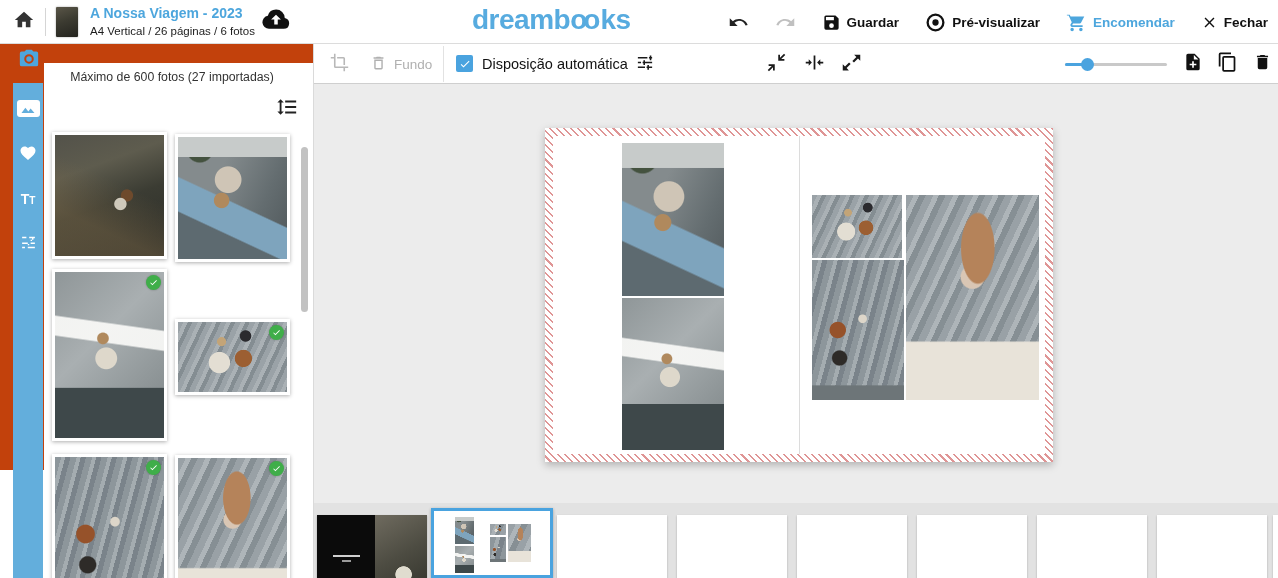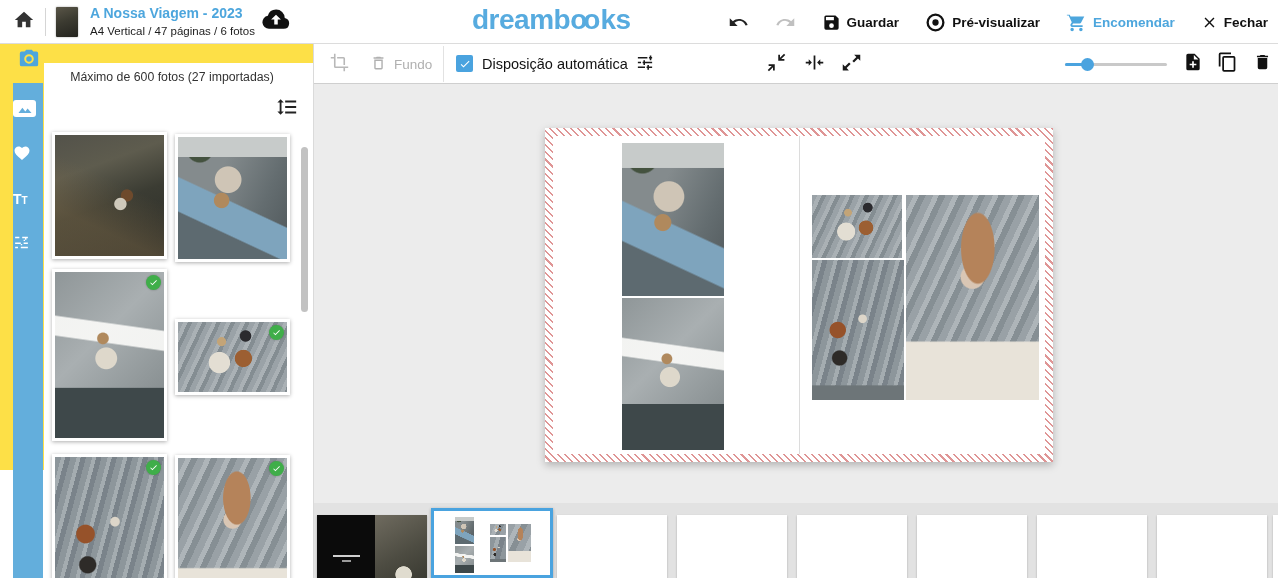--- a/index.html
+++ b/index.html
@@ -1,18 +1,18 @@
 <!DOCTYPE html>
 <html><head>
 <meta charset="utf-8">
 <style>
   * { margin:0; padding:0; box-sizing:border-box; }
   html,body { width:1278px; height:578px; overflow:hidden; background:#fff;
               font-family:"Liberation Sans", sans-serif; }
-  #app { position:relative; width:1278px; height:470px; background:#fde047; }
+  #app { position:relative; width:1278px; height:470px; background:#c2410c; }
 
   
   #topbar { position:absolute; left:0; top:0; width:1278px; height:44px; background:#fff;
             border-bottom:1px solid #dcdcdc; z-index:30; }
   .icon-btn { display:inline-flex; align-items:center; justify-content:center; cursor:pointer; }
   #home-btn { position:absolute; left:12px; top:10px; width:24px; height:24px; color:#333; }
   .vdiv { position:absolute; left:45px; top:8px; width:1px; height:28px; background:#d5d5d5; }
   #book-thumb { position:absolute; left:56px; top:7px; width:22px; height:30px; border-radius:1px;
                 background:linear-gradient(160deg,#5a5648 0%,#3c3b31 45%,#23231e 100%);
                 box-shadow:0 0 2px rgba(0,0,0,.4); }
@@ -28,21 +28,21 @@
   .action { display:flex; align-items:center; gap:6px; font-size:13.5px; font-weight:600;
             color:#111; cursor:pointer; white-space:nowrap; }
   .action.blue { color:#4da6dd; }
   .action svg { display:block; }
   .disabled-ic { color:#bdbdbd; }
 
   
   #camera-tool { position:absolute; left:17px; top:49px; width:24px; height:22px; color:#4da6dd; z-index:20; }
   #bluebar { position:absolute; left:13px; top:83px; width:30px; height:495px; background:#63aedc; z-index:20; }
   .side-item { position:absolute; left:0; width:30px; height:30px; display:flex;
-               align-items:center; justify-content:flex-start; color:#fff; cursor:pointer; }
+               align-items:center; justify-content:center; color:#fff; cursor:pointer; }
   .side-active-box { width:23px; height:17px; background:#fff; border-radius:3px;
                      display:flex; align-items:center; justify-content:center; color:#63aedc; }
   .tt { font-weight:bold; font-size:14px; color:#fff; letter-spacing:0; }
   .tt small { font-size:10px; font-weight:bold; }
 
   
   #photo-panel { position:absolute; left:44px; top:44px; width:269px; height:534px; background:#fff;margin-top:19px; }
   #limit-text { position:absolute; left:0; top:7px; width:256px; text-align:center;
                 font-size:12.3px; color:#333; }
   #import-btn { position:absolute; left:51px; top:31px; width:167px; height:28px; background:#5fafde;
@@ -155,21 +155,21 @@
       <span>
         <svg width="22" height="22" viewBox="0 0 24 24" fill="currentColor">
             <path d="M10 20v-6h4v6h5v-8h3L12 3 2 12h3v8z"></path>
           </svg>
       </span>
     </div>
     <div class="vdiv"></div>
     <div id="book-thumb"></div>
     <div id="title-block">
       <div id="proj-title">A Nossa Viagem - 2023</div>
-      <div id="proj-specs">A4 Vertical / 47 páginas / 6 fotos</div>
+      <div id="proj-specs">A4 Vertical / 26 páginas / 6 fotos</div>
     </div>
     <div id="cloud-btn" class="icon-btn">
       <span>
         <svg width="28" height="24" viewBox="0 0 24 20" fill="currentColor">
           <path d="M12 1a7.3 7.3 0 0 0-7 5.3A5.7 5.7 0 0 0 6 17.6h12.6a4.7 4.7 0 0 0 .9-9.3A7.3 7.3 0 0 0 12 1z"></path>
           <path fill="#fff" d="M12 5.4 7.8 9.6h2.7v4.2h3V9.6h2.7z"></path>
         </svg>
       </span>
     </div>
     <div id="logo"><span>dreamb</span><span class="logo-oo">oo</span><span>ks</span></div>

